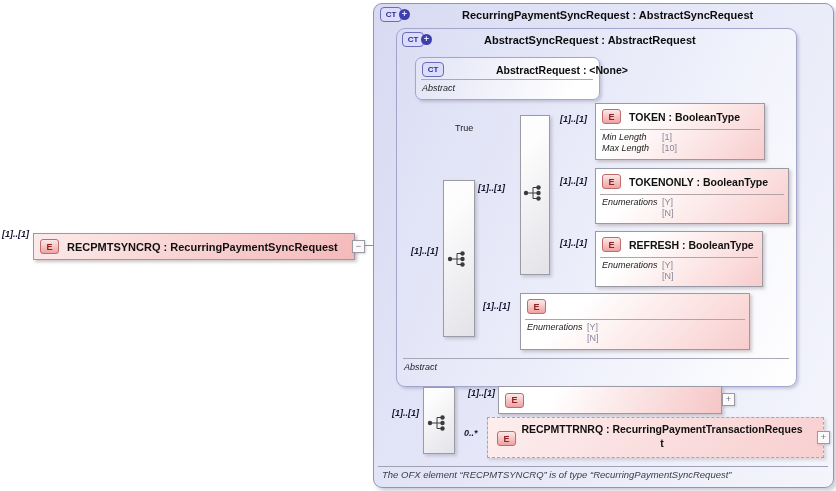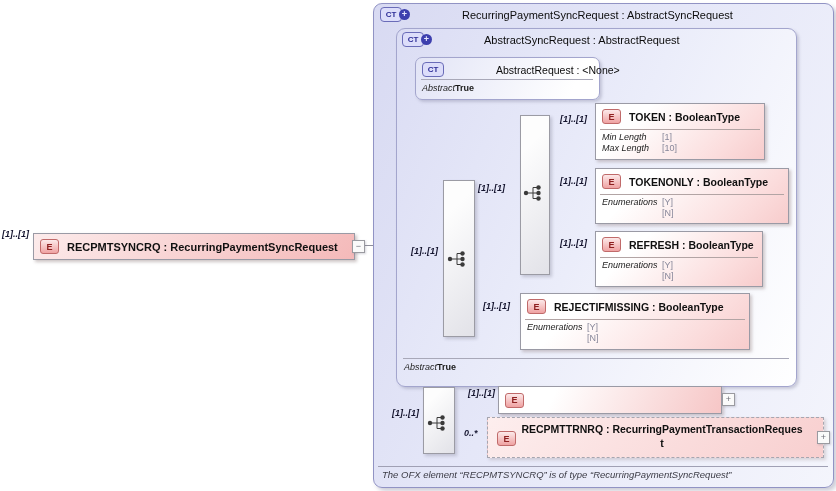--- a/index.html
+++ b/index.html
@@ -16,21 +16,21 @@
   .panel-inner{position:absolute;left:396px;top:28px;width:399px;height:357px;
     border:1px solid #a3a5cd;border-radius:9px;
     background:linear-gradient(115deg,#dbddf4 0%,#ebedfa 50%,#ffffff 100%);
     box-shadow:2px 2px 3px rgba(110,110,140,.3);}
   .box-abstractreq{position:absolute;left:415px;top:57px;width:183px;height:41px;
     border:1px solid #a3a5cd;border-radius:7px;
     background:linear-gradient(115deg,#e2e4f6 0%,#ffffff 85%);
     box-shadow:2px 2px 3px rgba(110,110,140,.3);}
 
   .typehead{position:absolute;display:flex;align-items:center;gap:24px;white-space:nowrap;}
-  .typetitle{font-weight:normal;font-size:11px;color:#0c0c0c;padding-left:28px;}
+  .typetitle{font-weight:bold;font-size:11px;color:#0c0c0c;padding-left:28px;}
   .ct-badge{display:inline-flex;align-items:center;}
   .ct-rect{width:20px;height:13px;border:1px solid #6a6cb8;border-radius:4px;background:#dcddfa;
     color:#2c2c96;font-size:8px;font-weight:bold;display:flex;align-items:center;justify-content:center;}
   .ct-plus{width:11px;height:11px;border-radius:50%;background:#3d3fae;color:#e8e8ff;font-size:9px;
     font-weight:bold;display:flex;align-items:center;justify-content:center;margin-left:-3px;line-height:1;}
 
   .ebox{position:absolute;border:1px solid #9a9aa5;
     background:linear-gradient(135deg,#ffffff 25%,#fbdcdc 78%,#f7cccc 100%);
     box-shadow:2px 2px 3px rgba(130,110,110,.35);}
   .ebox .divider{position:absolute;left:4px;right:4px;top:25px;height:1px;background:#b2a4a4;}
@@ -52,21 +52,21 @@
     box-shadow:2px 2px 3px rgba(130,110,110,.4);}
   .root-ebox .ehead{top:0;height:25px;}
   .root-ebox .ename{font-size:11px;}
 
   .toggle{position:absolute;width:11px;height:11px;border:1px solid #9a9aa0;background:#fafafa;
     color:#70707a;font-size:9px;line-height:1;display:flex;align-items:center;justify-content:center;
     box-shadow:1px 1px 2px rgba(120,120,140,.3);}
 
   .footer-row{position:absolute;display:flex;white-space:nowrap;}
   .flabel{font-style:italic;font-size:9px;color:#222;}
-  .fval{font-size:9px;font-weight:bold;color:#1a1a1a;}
+  .fval{font-size:9px;font-weight:normal;color:#1a1a1a;margin-top:40px;}
 
   .caption{position:absolute;left:382px;top:469px;width:440px;font-style:italic;font-size:9.5px;color:#3c3c46;white-space:nowrap;}
 
   .bankbox{position:absolute;left:498px;top:386px;width:222px;height:26px;border:1px solid #9a9aa5;
     background:linear-gradient(115deg,#ffffff 25%,#f6c6c6 100%);
     box-shadow:2px 2px 3px rgba(130,110,110,.35);}
   .bankbox .ehead{height:26px;}
   .bankbox .ename{font-size:11px;}
 
   .dashedbox{position:absolute;left:487px;top:417px;width:335px;height:39px;border:1px dashed #a6a6b0;
@@ -223,21 +223,20 @@
     <div class="divider"></div>
     <span class="plabel" style="top:28px;">Enumerations</span>
     <span class="pval" style="top:28px;">[Y]</span>
     <span class="plabel" style="top:39px;"></span>
     <span class="pval" style="top:39px;">[N]</span>
   </div>
 
   <div class="ebox" style="left:520px;top:293px;width:228px;height:55px;">
     <div class="ehead">
       <span class="e-icon">E</span>
-      <span class="ename">REJECTIFMISSING : BooleanType</span>
     </div>
     <div class="divider"></div>
     <span class="plabel" style="top:28px;">Enumerations</span>
     <span class="pval" style="top:28px;">[Y]</span>
     <span class="plabel" style="top:39px;"></span>
     <span class="pval" style="top:39px;">[N]</span>
   </div>
 
   <div class="bankbox">
     <div class="ehead">

